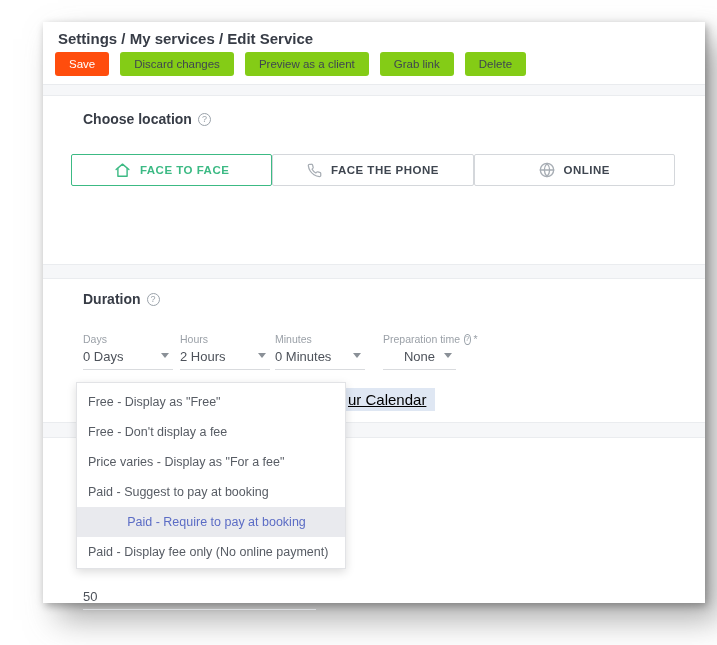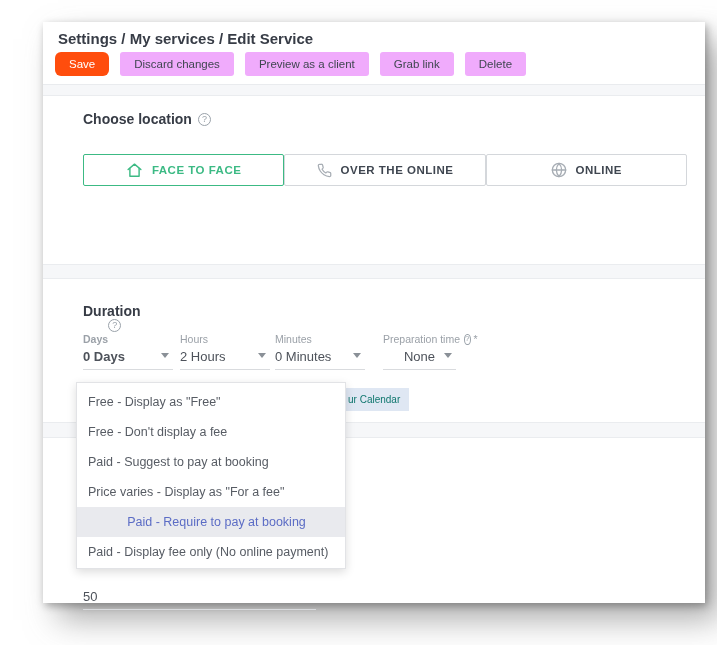--- a/index.html
+++ b/index.html
@@ -19,44 +19,44 @@
     position:absolute; left:0; top:0; width:662px; height:63px;
     background:#fff; border-bottom:1px solid #e9ebee;
   }
   .breadcrumb {
     position:absolute; left:15px; top:8px;
     font-size:15px; font-weight:bold; color:#373c46;
   }
   .toolbar { position:absolute; left:12px; top:30px; display:flex; gap:11px; }
   .btn {
     height:24px; padding:0 14px; font-size:11.5px; border:none; border-radius:3px;
-    background:#f0abfc; color:#3f4650; cursor:pointer;
+    background:#84cc16; color:#3f4650; cursor:pointer;
     font-family:"Liberation Sans","DejaVu Sans",sans-serif;
   }
-  .btn.primary { background:var(--accent,#ff4d0d); color:#fff;border-radius:6px; }
+  .btn.primary { background:var(--accent,#ff4d0d); color:#fff; }
   
   .card {
     position:absolute; left:0; width:662px; background:#fff;
     border-top:1px solid #eaecef; border-bottom:1px solid #eaecef;
   }
   .card1 { top:73px;  height:170px; }
   .card2 { top:256px; height:145px; }
   .card3 { top:415px; height:166px; border-bottom:none; }
   .card h2 {
     position:absolute; left:40px; font-size:14px; font-weight:bold; color:#373c46;
     display:flex; align-items:center;
   }
-  .card1 h2 { top:15px; } .card2 h2 { top:24px;flex-direction:column; }
+  .card1 h2 { top:15px; } .card2 h2 { top:12px; }
   .help {
     display:inline-flex; width:13px; height:13px; border:1px solid #9aa2aa; border-radius:50%;
     color:#9aa2aa; font-size:9px; font-weight:normal; align-items:center; justify-content:center;
     margin-left:6px; line-height:1;
   }
   
-  .loc-row { position:absolute; left:40px; top:58px; width:604px; display:flex; }
+  .loc-row { position:absolute; left:28px; top:58px; width:604px; display:flex; }
   .loc-btn {
     flex:1; height:32px; background:#fff; border:1px solid #d4d7db; border-radius:2px;
     display:flex; align-items:center; justify-content:center; gap:9px; cursor:pointer;
     font-size:11.5px; font-weight:bold; letter-spacing:.5px; color:#3f4650;
   }
   .loc-btn svg { stroke:#a7adb4; }
   .loc-btn.selected { border:1px solid var(--green,#3cba84); color:var(--green,#3cba84); }
   .loc-btn.selected svg { stroke:var(--green,#3cba84); }
   
   .flabel { font-size:10.5px; color:#9ba1a8; white-space:nowrap; display:flex; align-items:center; }
@@ -69,21 +69,21 @@
     position:absolute; right:4px; bottom:11px; width:0; height:0;
     border-left:4px solid transparent; border-right:4px solid transparent;
     border-top:5px solid #8a9097;
   }
   .fee { position:absolute; left:40px; top:151px; width:233px; }
   
   .cal-link {
     position:absolute; left:303px; top:366px; height:23px; padding:0 9px 0 2px;
     background:var(--link_bg,#dfe7f3); display:flex; align-items:center; z-index:1; cursor:pointer;
   }
-  .cal-link span { font-size:10px; color:#0f766e; }
+  .cal-link span { font-size:15px; color:#000000; text-decoration:underline; }
   
   .dropdown {
     position:absolute; left:33px; top:360px; width:270px; height:187px; z-index:10;
     background:#fff; border:1px solid #e2e3e6; box-shadow:0 3px 9px rgba(0,0,0,.14);
     padding-top:4px;
   }
   .opt {
     height:30px; line-height:30px; padding-left:11px; font-size:12.5px; color:#575c64;
     cursor:pointer; white-space:nowrap;
   }
@@ -115,39 +115,39 @@
         <svg width="17" height="17" viewBox="0 0 24 24" fill="none" stroke-width="2" stroke-linecap="round" stroke-linejoin="round">
           <path d="M3 10.5 L12 3 l9 7.5"></path>
             <path d="M5.5 9 v11 h13 v-11"></path>
         </svg>
         <span>FACE TO FACE</span>
       </div>
       <div class="loc-btn">
         <svg width="15" height="15" viewBox="0 0 24 24" fill="none" stroke-width="2" stroke-linecap="round" stroke-linejoin="round">
           <path d="M22 16.92v3a2 2 0 0 1-2.18 2 19.79 19.79 0 0 1-8.63-3.07 19.5 19.5 0 0 1-6-6A19.79 19.79 0 0 1 2.12 4.18 2 2 0 0 1 4.11 2h3a2 2 0 0 1 2 1.72 12.84 12.84 0 0 0 .7 2.81 2 2 0 0 1-.45 2.11L8.09 9.91a16 16 0 0 0 6 6l1.27-1.27a2 2 0 0 1 2.11-.45 12.84 12.84 0 0 0 2.81.7A2 2 0 0 1 22 16.92z"></path>
         </svg>
-        <span>OVER THE ONLINE</span>
+        <span>FACE THE PHONE</span>
       </div>
       <div class="loc-btn">
         <svg width="16" height="16" viewBox="0 0 24 24" fill="none" stroke-width="2" stroke-linecap="round" stroke-linejoin="round">
           <circle cx="12" cy="12" r="10"></circle>
             <line x1="2" y1="12" x2="22" y2="12"></line>
           <path d="M12 2a15.3 15.3 0 0 1 4 10 15.3 15.3 0 0 1-4 10 15.3 15.3 0 0 1-4-10 15.3 15.3 0 0 1 4-10z"></path>
         </svg>
         <span>ONLINE</span>
       </div>
     </div>
   </section>
 
   <section class="card card2">
     <h2>
       <span>Duration</span>
       <span class="help">?</span>
     </h2>
-    <div class="sel underl" style="left:40px; width:90px;font-weight:bold;">
+    <div class="sel underl" style="left:40px; width:90px;">
       <div class="flabel">Days</div>
       <div class="fvalue">0 Days</div>
       <span class="caret"></span>
     </div>
     <div class="sel underl" style="left:137px; width:90px;">
       <div class="flabel">Hours</div>
       <div class="fvalue">2 Hours</div>
       <span class="caret"></span>
     </div>
     <div class="sel underl" style="left:232px; width:90px;">
@@ -172,19 +172,19 @@
     </div>
   </section>
 
   <div class="cal-link">
     <span>ur Calendar</span>
   </div>
 
   <div class="dropdown">
     <div class="opt">Free - Display as "Free"</div>
     <div class="opt">Free - Don't display a fee</div>
+    <div class="opt">Price varies - Display as "For a fee"</div>
     <div class="opt">Paid - Suggest to pay at booking</div>
-    <div class="opt">Price varies - Display as "For a fee"</div>
     <div class="opt hl">Paid - Require to pay at booking</div>
     <div class="opt">Paid - Display fee only (No online payment)</div>
   </div>
 
 </div>
 
 </body></html>

